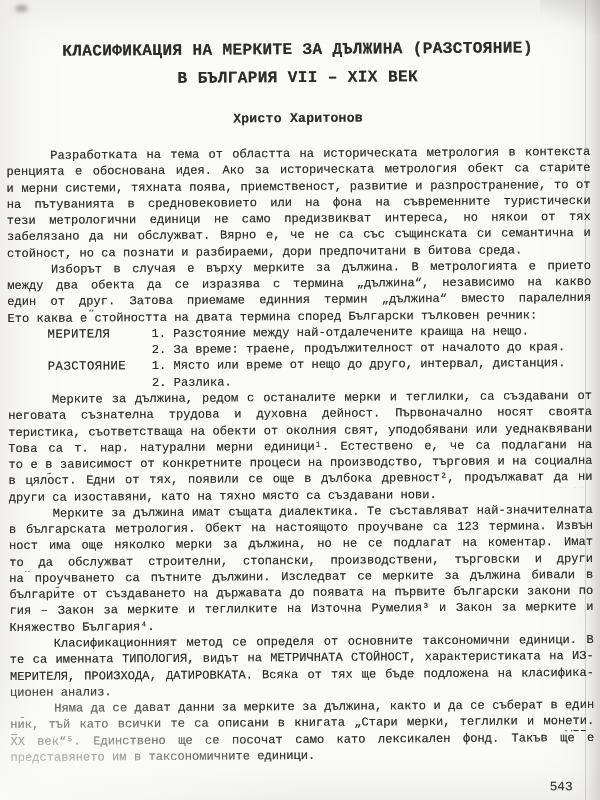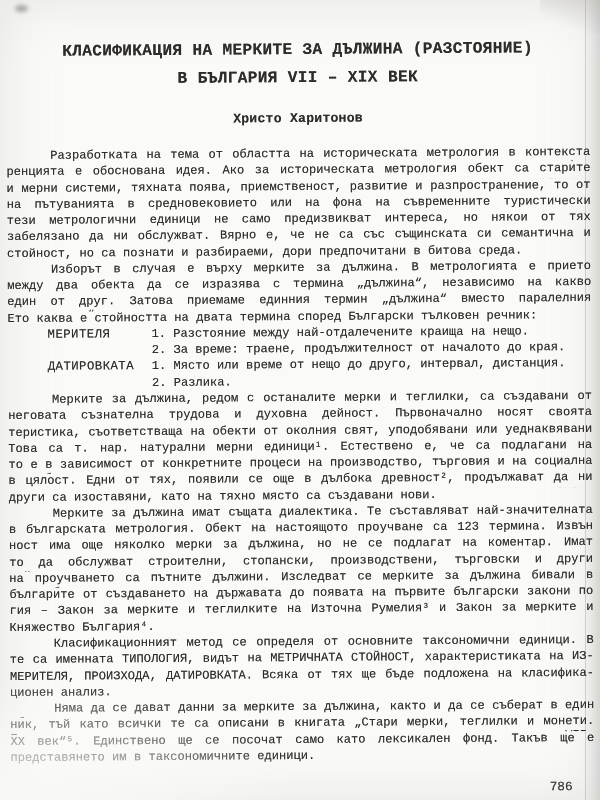--- a/index.html
+++ b/index.html
@@ -77,21 +77,21 @@
         <div class="defs">
           <div class="def-row">
             <span class="def-term">МЕРИТЕЛЯ</span>
             <span class="def-text">1. Разстояние между най-отдалечените краища на нещо.</span>
           </div>
           <div class="def-row">
             <span class="def-term"></span>
             <span class="def-text">2. За време: траене, продължителност от началото до края.</span>
           </div>
           <div class="def-row">
-            <span class="def-term">ДАТИРОВКАТА</span>
+            <span class="def-term">РАЗСТОЯНИЕ</span>
             <span class="def-text">1. Място или време от нещо до друго, интервал, дистанция.</span>
           </div>
           <div class="def-row">
             <span class="def-term"></span>
             <span class="def-text">2. Разлика.</span>
           </div>
         </div>
         <div class="para">
           <div class="pline first">Мерките за дължина, редом с останалите мерки и теглилки, са създавани от човека в</div>
           <div class="pline">неговата съзнателна трудова и духовна дейност. Първоначално носят своята натурална харак-</div>
@@ -118,17 +118,17 @@
           <div class="pline last">ционен анализ.</div>
         </div>
         <div class="para">
           <div class="pline first">Няма да се дават данни за мерките за дължина, както и да се съберат в един общ реч-</div>
           <div class="pline">ник, тъй като всички те са описани в книгата „Стари мерки, теглилки и монети. България VII-</div>
           <div class="pline">XX век“⁵. Единствено ще се посочат само като лексикален фонд. Такъв ще е подходът и при</div>
           <div class="pline last">представянето им в таксономичните единици.</div>
         </div>
       </div>
 
-    <div class="page-number">786</div>
+    <div class="page-number">543</div>
   </div>
 
   <div class="fade-bottomleft"></div>
 </div>
 
 </body></html>

